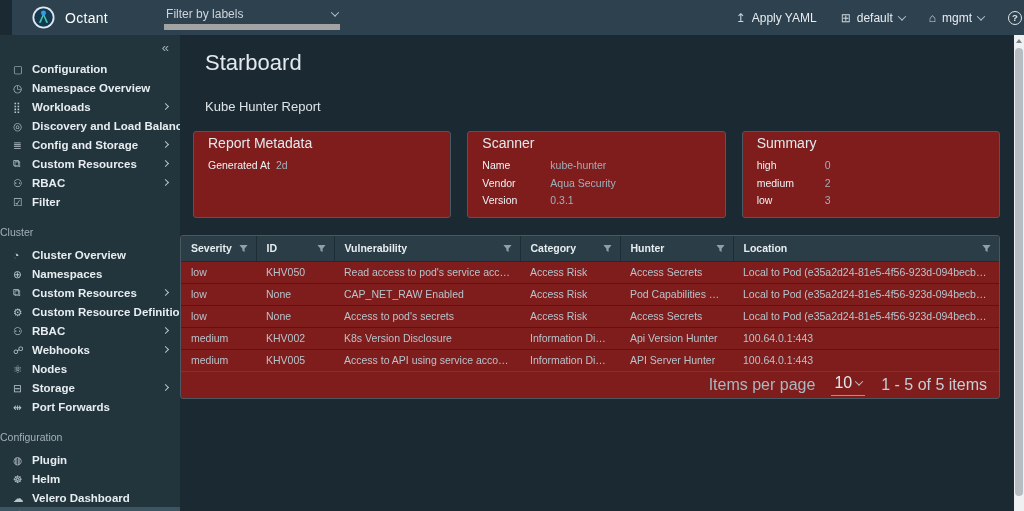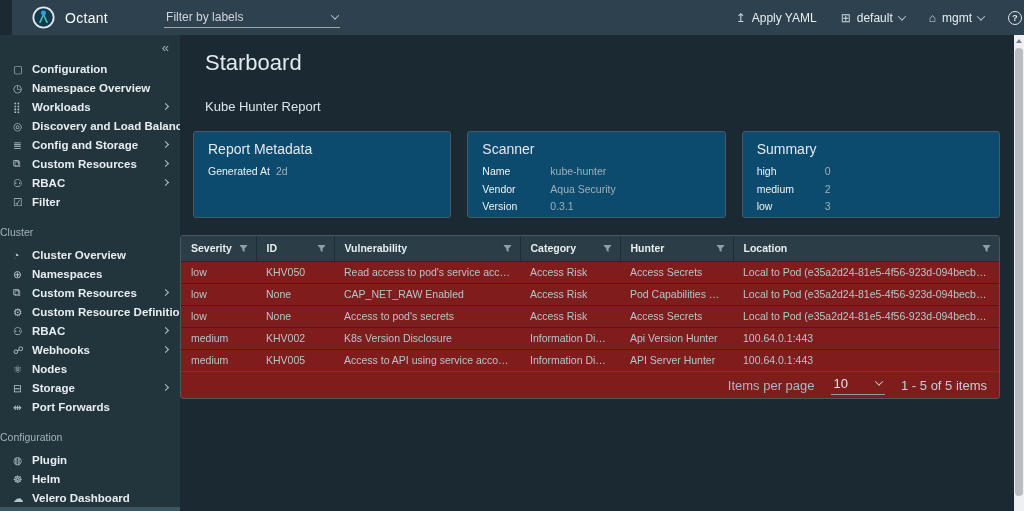--- a/index.html
+++ b/index.html
@@ -4,21 +4,21 @@
 <style>
   * { margin:0; padding:0; box-sizing:border-box; }
   html,body { width:1024px; height:511px; }
   body { font-family:"Liberation Sans", sans-serif; background:#1b2a32; overflow:hidden; }
   .app { position:relative; width:1024px; height:511px; background:#1b2a32; overflow:hidden; color:#e3e9ed; }
 
   
   .topbar { position:absolute; top:0; left:12px; width:1024px; height:35px; background:#2e414f; display:flex; align-items:center; z-index:5; }
   .logo { width:23px; height:23px; margin-left:20px; flex:0 0 auto; }
   .brand { margin-left:10px; font-size:14px; letter-spacing:.3px; color:#fafcfd; }
-  .filter-select { margin-left:56px; width:176px; display:flex; align-items:center; justify-content:space-between; border-bottom:1px solid #a3a3a3; padding:2px 2px 3px 2px; font-size:12px; color:#cdd6dc; cursor:pointer; }
+  .filter-select { margin-left:56px; width:176px; display:flex; align-items:center; justify-content:space-between; border-bottom:6px solid #a3a3a3; padding:2px 2px 3px 2px; font-size:12px; color:#cdd6dc; cursor:pointer; }
   .topbar-right { margin-left:auto; display:flex; align-items:center; gap:24px; margin-right:14px; font-size:12px; color:#e7edf0; }
   .tb-group { display:flex; align-items:center; gap:6px; cursor:pointer; white-space:nowrap; }
   .tb-icon { font-size:12px; color:#cdd6dc; }
   .chev-down { width:6px; height:6px; border-right:1.4px solid #b9c5cc; border-bottom:1.4px solid #b9c5cc; transform:rotate(45deg) translate(-1px,-1px); display:inline-block; }
   .help-circle { width:14px; height:14px; border:1.3px solid #dfe6ea; border-radius:50%; display:flex; align-items:center; justify-content:center; font-size:9.5px; font-weight:700; color:#dfe6ea; cursor:pointer; }
 
   
   .sidebar { position:absolute; top:35px; left:0; width:180px; bottom:0; background:#22343c; padding-top:24px; overflow:hidden; }
   .collapse-btn { position:absolute; top:5px; right:11px; font-size:13px; color:#9fb0ba; cursor:pointer; }
   .nav-item { height:19px; display:flex; align-items:center; padding:0 12px 0 13px; font-size:11.5px; font-weight:600; color:#e7edf0; cursor:pointer; white-space:nowrap; }
@@ -26,35 +26,35 @@
   .nav-item .chev-right { margin-left:auto; width:5px; height:5px; border-right:1.4px solid #b9c5cc; border-bottom:1.4px solid #b9c5cc; transform:rotate(-45deg); }
   .nav-item.active { background:#3d5561; }
   .section-label { padding:15px 0 7px 0; font-size:10.5px; color:#a3b1ba; }
 
   
   .main { position:absolute; left:180px; top:35px; right:10px; bottom:0; overflow:hidden; }
   .page-title { margin:15px 14px 0 25px; font-size:22px; font-weight:400; color:#e3e9ed; }
   .page-subtitle { margin:23px 14px 0 25px; font-size:13px; font-weight:400; color:#dde4e8; }
 
   .cards { display:flex; gap:16px; margin:17px 14px 0 13px; }
-  .card { flex:1; height:87px; background:#0c4a6e; border:1px solid #4a5861; border-radius:3px; padding:9px 14px; overflow:hidden; }
+  .card { flex:1; height:87px; background:#7f1d1d; border:1px solid #4a5861; border-radius:3px; padding:3px 14px; overflow:hidden; }
   .card-title { font-size:14px; color:#e3e9ed; margin-bottom:6px; font-weight:400; }
   .kv { display:flex; font-size:10.5px; line-height:17.5px; }
   .kv .k { width:68px; font-weight:400; color:#eef2f4; flex:0 0 68px; }
   .kv .v { color:#9fb0ba; }
 
   
   .table-wrap { margin:17px 14px 0 0; border:1px solid #4a5861; border-radius:3px; background:#7f1d1d; overflow:hidden; }
   table { width:100%; border-collapse:collapse; table-layout:fixed; }
   thead th { background:#2b3e47; height:25px; text-align:left; padding:0 22px 0 10px; font-size:10.5px; font-weight:700; color:#e7edf0; border-right:1px solid #1d2d35; position:relative; cursor:pointer; }
   thead th:last-child { border-right:none; }
   .funnel { position:absolute; right:8px; top:8px; }
   tbody td { height:22px; padding:0 10px; font-size:10.5px; color:#b6c3cb; border-top:1px solid #1d2d35; white-space:nowrap; overflow:hidden; text-overflow:ellipsis; }
-  .table-footer { height:27px; border-top:1px solid #3c4c55; display:flex; align-items:center; justify-content:flex-end; gap:16px; padding:0 12px; font-size:13px; color:#a9b7c0; }
-  .pagesize { display:flex; align-items:center; gap:28px; border-bottom:1px solid #8d9ba5; padding:0 3px 3px 3px; color:#e3e9ed; cursor:pointer; }
+  .table-footer { height:27px; border-top:1px solid #3c4c55; display:flex; align-items:center; justify-content:flex-end; gap:16px; padding:0 12px; font-size:16px; color:#a9b7c0; }
+  .pagesize { display:flex; align-items:center; gap:4px; border-bottom:1px solid #8d9ba5; padding:0 3px 3px 3px; color:#e3e9ed; cursor:pointer; }
   .range { color:#c4cfd6; }
 
   
   .scrollbar { position:absolute; top:35px; right:0; width:10px; bottom:0; background:#eef0f1; }
   .scroll-btn-up { height:12px; display:flex; align-items:center; justify-content:center; cursor:pointer; }
   .scroll-btn-up .tri { width:0; height:0; border-left:3px solid transparent; border-right:3px solid transparent; border-bottom:4px solid #7a8187; }
   .scroll-thumb { position:absolute; top:13px; left:1px; width:8px; height:448px; background:#b7bdc2; border-radius:4px; cursor:pointer; }
 </style>
 </head>
 <body>

